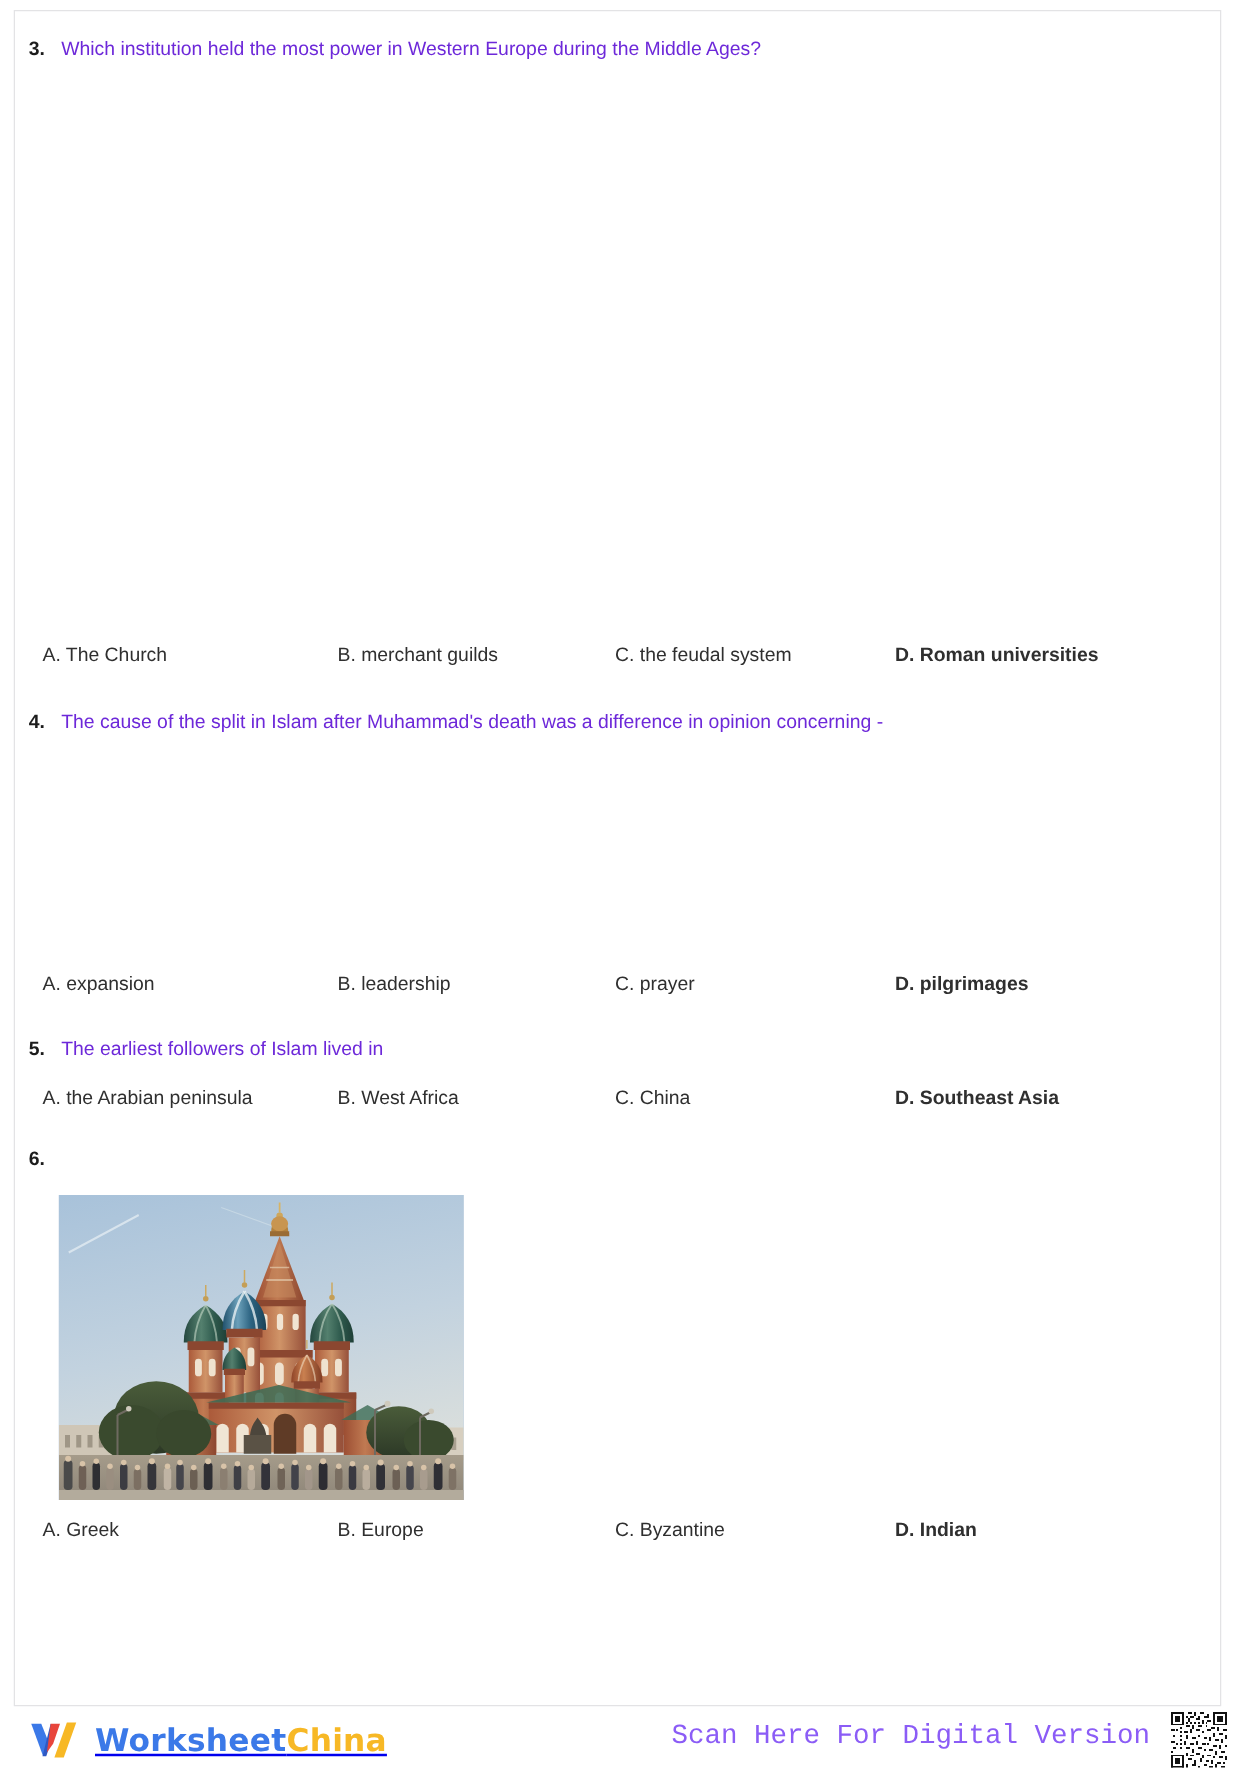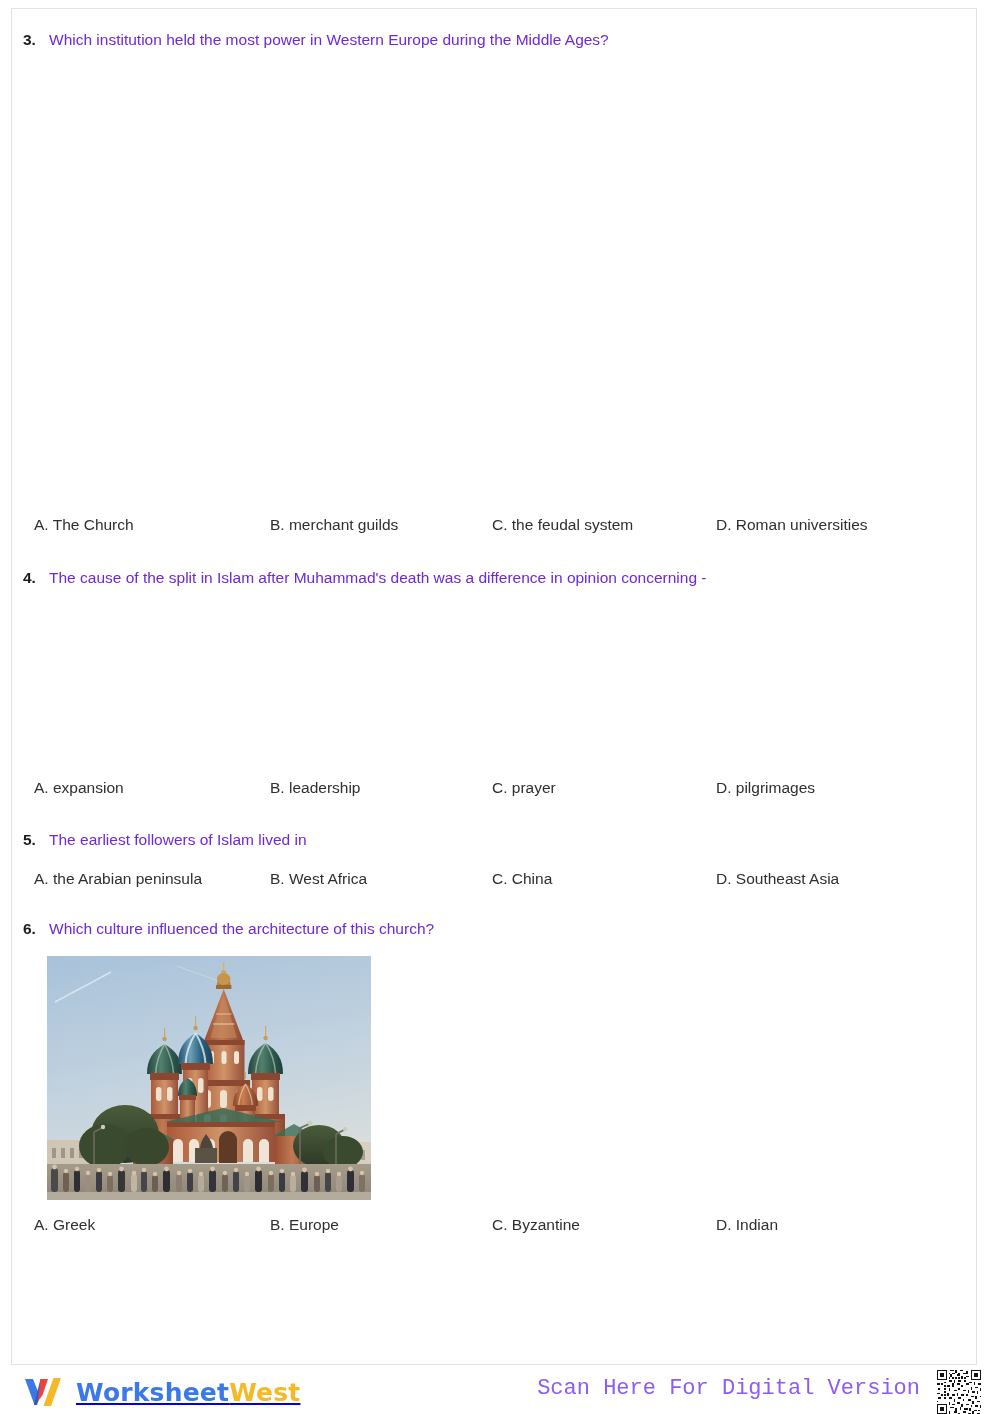--- a/index.html
+++ b/index.html
@@ -56,21 +56,21 @@
   }
   .opt {
     position: absolute;
     font-size: 15.5px;
     color: #2f2f2f;
     white-space: nowrap;
   }
   .opt.a { left: 34px;  }
   .opt.b { left: 270px; text-align: right; }
   .opt.c { left: 492px; }
-  .opt.d { left: 716px; }
+  .opt.d { left: 716px; font-weight: bold; }
 
   
   .q-figure {
     position: absolute;
     left: 47px;
     width: 324px;
     height: 244px;
     overflow: hidden;
     background: #b9cbdd;
   }
@@ -167,21 +167,20 @@
     <span class="opt a">A. the Arabian peninsula</span>
     <span class="opt b">B. West Africa</span>
     <span class="opt c">C. China</span>
     <span class="opt d">D. Southeast Asia</span>
   </div>
 </div>
 
 <div class="q-block" style="top:919px;">
   <div class="q-head">
     <span class="q-num">6.</span>
-    <span class="q-text">Which culture influenced the architecture of this church?</span>
   </div>
 </div>
 
 <div class="q-figure" style="top:956px;">
   <svg viewBox="0 0 324 244" preserveAspectRatio="none">
     <defs>
       <linearGradient id="sky" x1="0" y1="0" x2="0.25" y2="1">
         <stop offset="0%" stop-color="#a8c2da"></stop>
         <stop offset="55%" stop-color="#c2d2df"></stop>
         <stop offset="100%" stop-color="#dbdfdc"></stop>
@@ -444,21 +443,21 @@
   <a id="brand" href="#">
     <span id="brand-mark">
       <svg viewBox="0 0 44 40">
         <path d="M3 7 L12.5 33 L17 22 L11 7 Z" fill="#3b79e8"></path>
         <path d="M12 33 L15 33 L22 12 L18.5 7 Z" fill="#2f59c4"></path>
         <path d="M18.5 7 L26 7 L20.5 23 L15.5 30 Z" fill="#e8453c"></path>
         <path d="M31.5 6 L39 6 L29 34 L21.5 34 Z" fill="#f7b825"></path>
       </svg>
     </span>
     <span id="brand-text">
-      <span class="brand-worksheet">Worksheet</span><span class="brand-zone">West</span>
+      <span class="brand-worksheet">Worksheet</span><span class="brand-zone">China</span>
     </span>
   </a>
 
   <span id="scan-label">Scan Here For Digital Version</span>
 
   <span id="qr-code">
     <svg viewBox="0 0 31 31" shape-rendering="crispEdges">
       <rect width="31" height="31" fill="#ffffff"></rect>
       <g fill="#111111">
 

